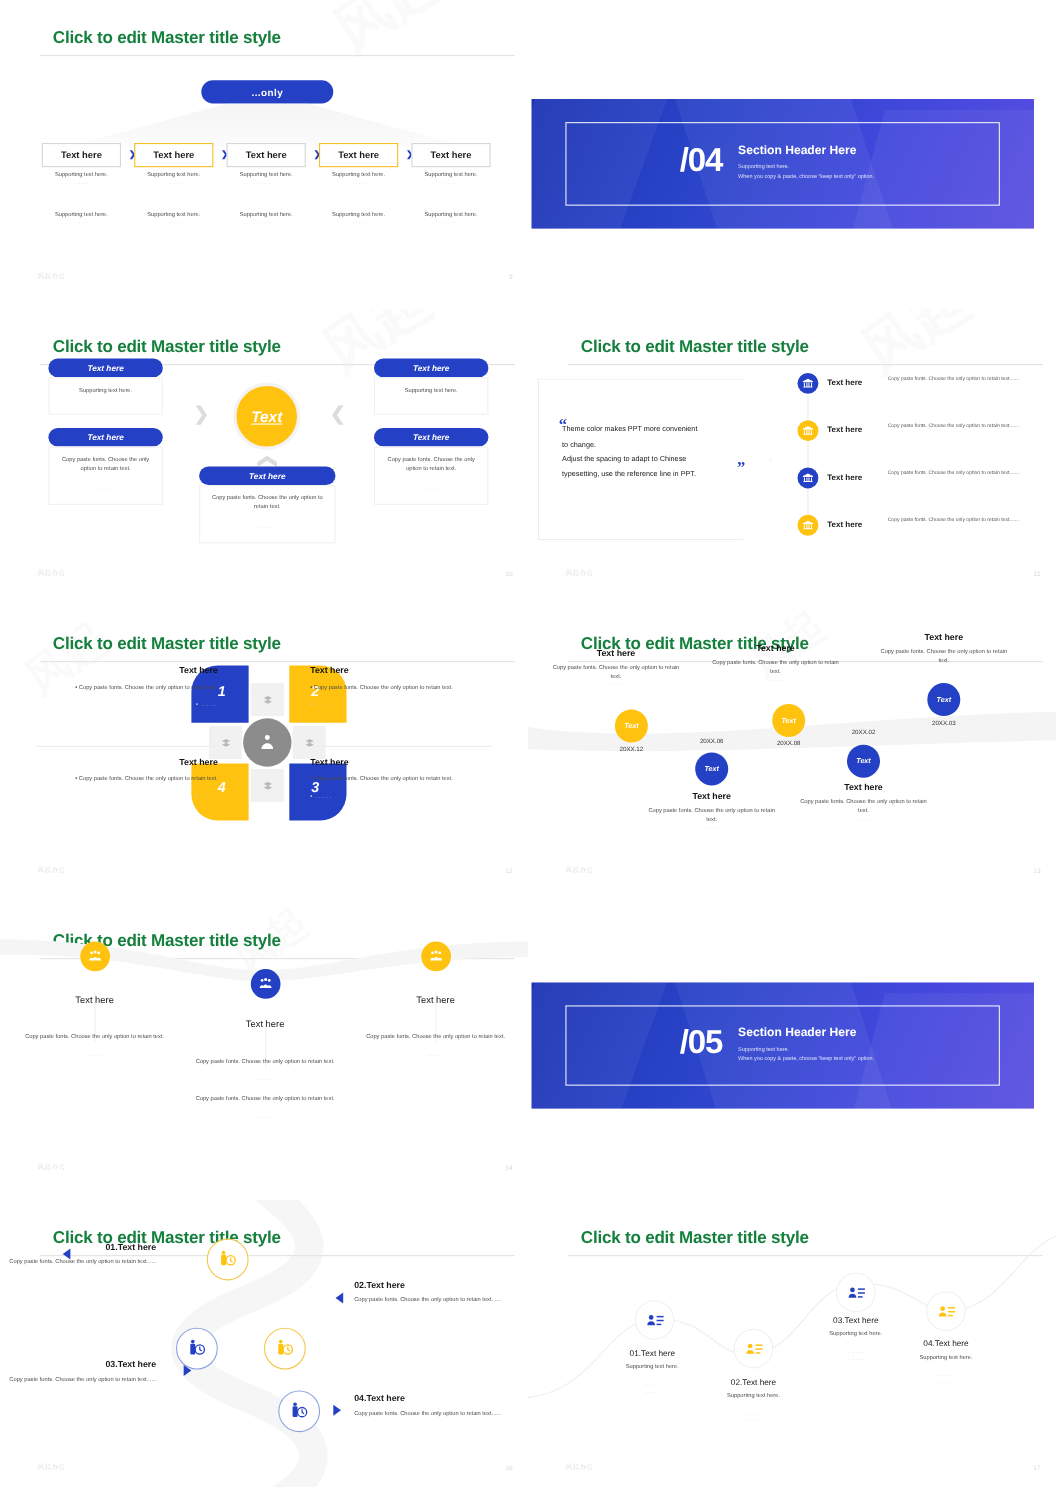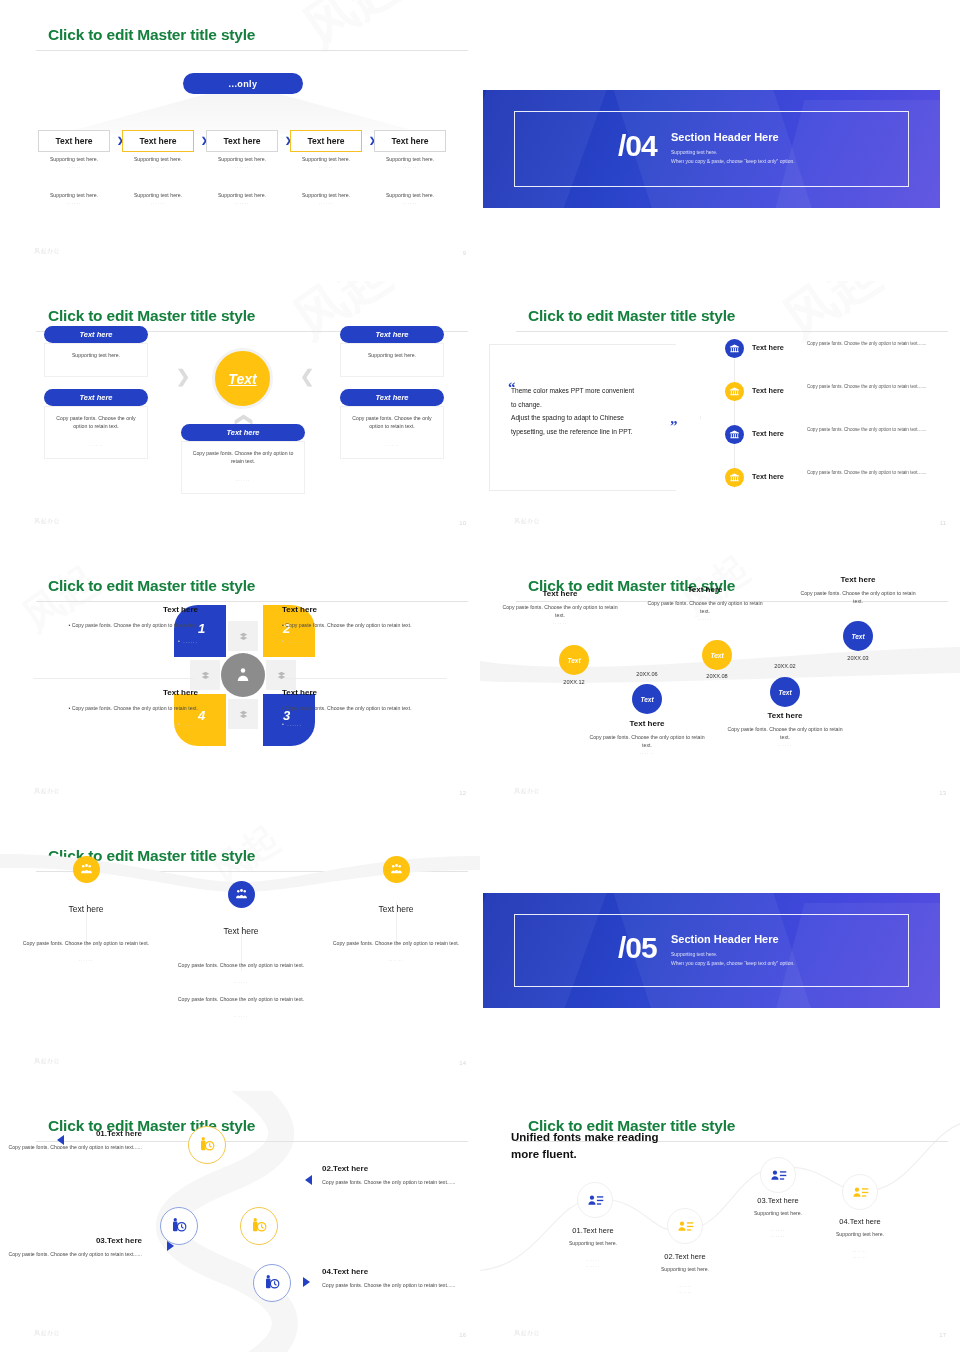--- a/index.html
+++ b/index.html
@@ -628,21 +628,20 @@
   <div class="footer-mark">风起办公</div>
   <div class="footer-page">16</div>
 </div>
 
 <div class="slide" id="s17">
   <svg style="position:absolute;left:0;top:0;width:480px;height:261px;" viewBox="0 0 480 261">
     <path d="M-10 180 C60 180, 70 110, 115 108 C165 106, 170 145, 205 140 C250 134, 255 78, 300 76 C350 74, 355 105, 390 100 C435 94, 450 36, 490 30" fill="none" stroke="#f0f0f0" stroke-width="1.2"></path>
   </svg>
   <div class="slide-title">Click to edit Master title style</div>
   <div class="title-rule"></div>
-  <div class="lead">Unified fonts make reading more fluent.</div>
 
   <div class="ring" style="left:97px;top:91px;">
     <svg width="17" height="17" viewBox="0 0 24 24">
           <circle cx="7" cy="8" r="3" fill="#2440c4"></circle>
           <path d="M2 18c0-3 2.2-5 5-5s5 2 5 5H2z" fill="#2440c4"></path>
           <rect x="14" y="6" width="9" height="1.9" fill="#2440c4"></rect>
           <rect x="14" y="11" width="9" height="1.9" fill="#2440c4"></rect>
           <rect x="14" y="16" width="6" height="1.9" fill="#2440c4"></rect>
         </svg>
   </div>

